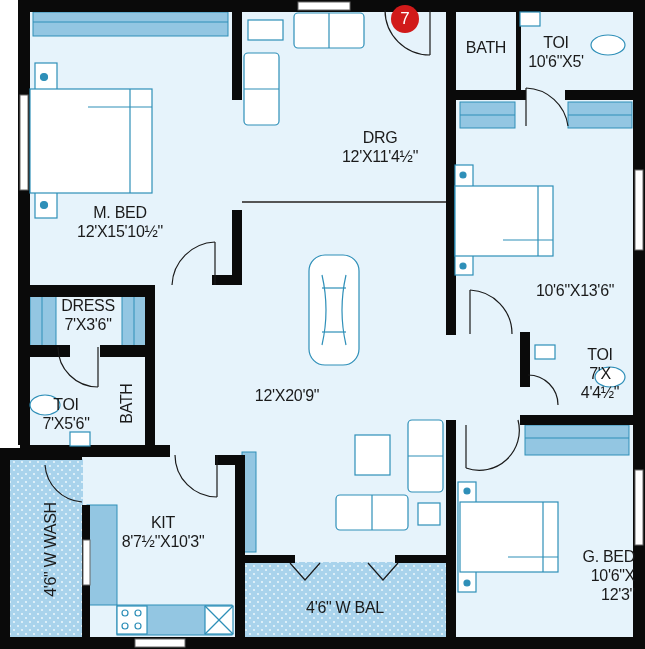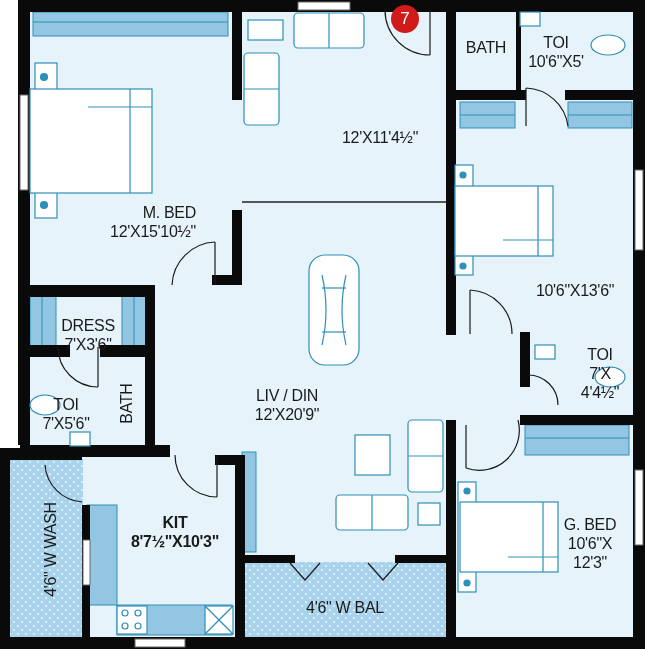--- a/index.html
+++ b/index.html
@@ -173,77 +173,77 @@
     <circle cx="125" cy="626" r="3"></circle>
       <circle cx="138" cy="626" r="3"></circle>
     <rect x="205" y="606" width="28" height="28"></rect>
     <line x1="205" y1="606" x2="233" y2="634"></line>
     <line x1="233" y1="606" x2="205" y2="634"></line>
   </g>
 </svg>
 
 <div class="badge">7</div>
 
-<div class="lbl" style="left:76px;top:203px;width:120px;text-align:right;">
+<div class="lbl" style="left:60px;top:203px;width:120px;">
   <span>M. BED</span>
   <span>12'X15'10½"</span>
 </div>
 
 <div class="lbl" style="left:320px;top:128px;width:120px;">
+  <span>DRG</span>
   <span>12'X11'4½"</span>
 </div>
 
 <div class="lbl" style="left:456px;top:38px;width:60px;">
   <span>BATH</span>
 </div>
 
 <div class="lbl" style="left:516px;top:33px;width:80px;">
   <span>TOI</span>
   <span>10'6"X5'</span>
 </div>
 
 <div class="lbl" style="left:525px;top:281px;width:100px;">
   <span>10'6"X13'6"</span>
 </div>
 
-<div class="lbl" style="left:53px;top:296px;width:70px;margin-top:20px;">
+<div class="lbl" style="left:53px;top:296px;width:70px;">
   <span>DRESS</span>
   <span>7'X3'6"</span>
 </div>
 
 <div class="lbl" style="left:30px;top:395px;width:72px;">
   <span>TOI</span>
   <span>7'X5'6"</span>
 </div>
 
 <div class="lbl vert" style="left:101px;top:394px;width:50px;">
   <span>BATH</span>
 </div>
 
 <div class="lbl" style="left:232px;top:386px;width:110px;">
-  <span>LIV / DIN</span>
   <span>12'X20'9"</span>
 </div>
 
 <div class="lbl" style="left:565px;top:345px;width:70px;">
   <span>TOI</span>
   <span>7'X</span>
   <span>4'4½"</span>
 </div>
 
-<div class="lbl" style="left:115px;top:513px;width:120px;font-weight:bold;">
+<div class="lbl" style="left:103px;top:513px;width:120px;">
   <span>KIT</span>
   <span>8'7½"X10'3"</span>
 </div>
 
 <div class="lbl vert" style="left:-10px;top:540px;width:120px;">
   <span>4'6" W WASH</span>
 </div>
 
 <div class="lbl" style="left:275px;top:598px;width:140px;">
   <span>4'6" W BAL</span>
 </div>
 
-<div class="lbl" style="left:545px;top:515px;width:90px;">
+<div class="lbl" style="left:545px;top:547px;width:90px;text-align:right;">
   <span>G. BED</span>
   <span>10'6"X</span>
   <span>12'3"</span>
 </div>
 
 </body></html>

